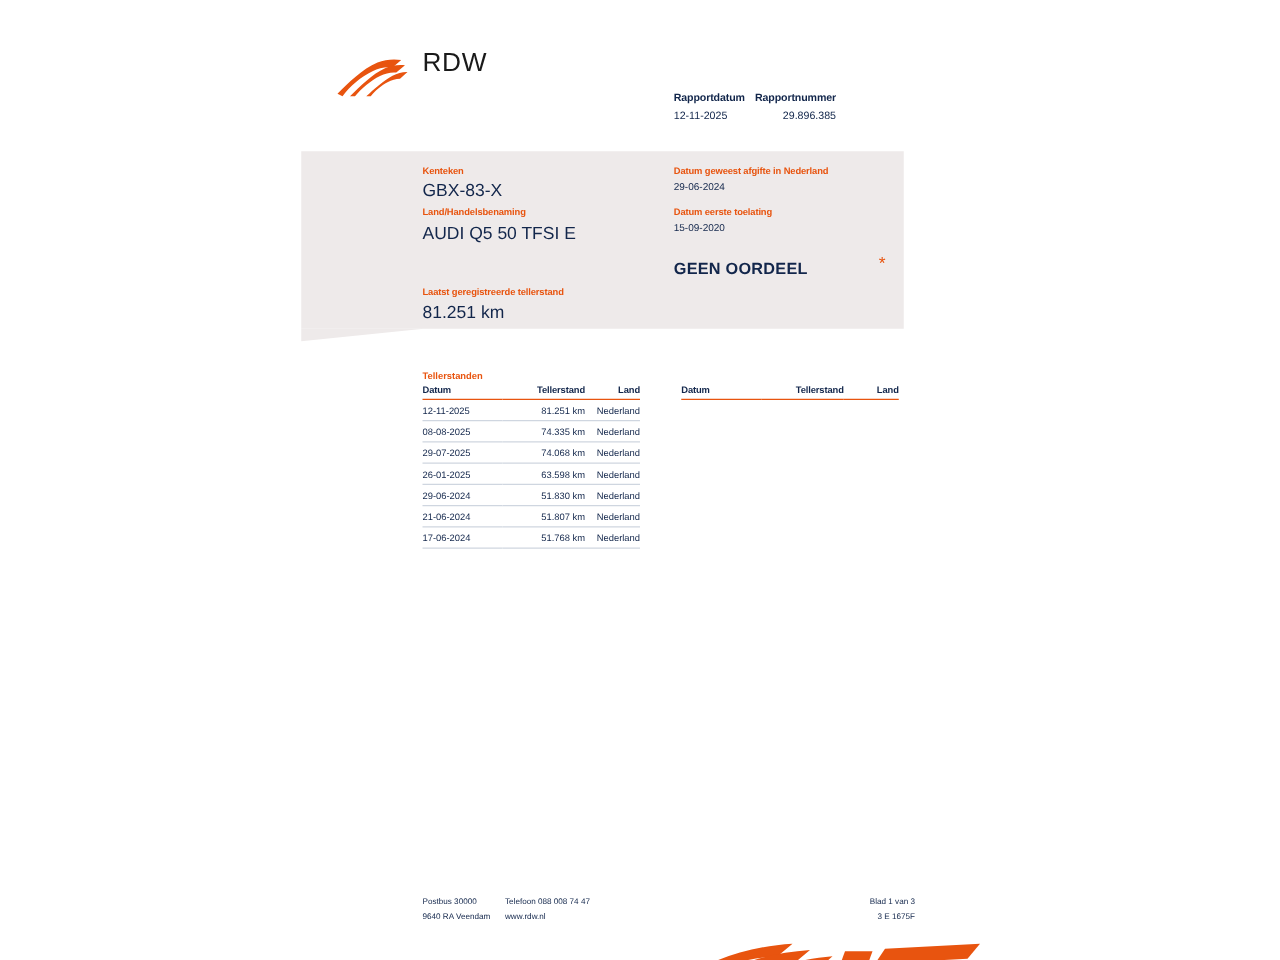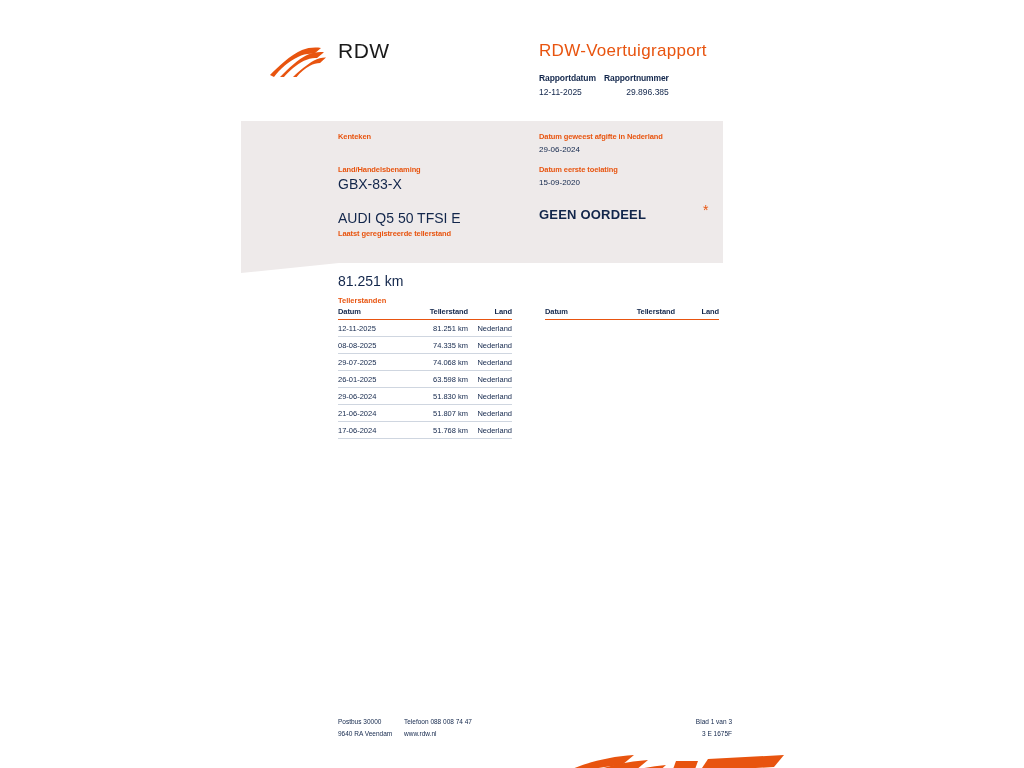--- a/index.html
+++ b/index.html
@@ -93,21 +93,20 @@
   .field-label {
     font-size: 7.5px;
     font-weight: bold;
     color: #e8540f;
     letter-spacing: -0.1px;
   }
   .field-value {
     font-size: 14px;
     color: #12264b;
     font-weight: 400;
-    margin-top: 32px;
   }
   .field-value-sm {
     font-size: 8px;
     color: #12264b;
   }
 
   .p-kenteken-l { position: absolute; left: 338px; top: 117px; }
   .p-kenteken-v { position: absolute; left: 338px; top: 129px; }
   .p-merk-l     { position: absolute; left: 338px; top: 150px; }
   .p-merk-v     { position: absolute; left: 338px; top: 163px; }
@@ -230,21 +229,20 @@
 
   <div class="logo-mark">
     <svg width="60" height="34" viewBox="0 0 60 34" xmlns="http://www.w3.org/2000/svg">
       <path d="M2 28 C10 20 22 8 34 3 C40 0.6 47 0 53 1 L46 7 C40 6.4 35 7.6 30 10 C21 14.2 12 22 6 30 Z" fill="#e8540f"></path>
       <path d="M12 30 C20 22 30 12 40 7.5 C45 5.4 51 4.6 56 5.2 L49 11 C44.6 10.6 40.4 11.6 36 13.8 C28.6 17.4 21 24 16 30 Z" fill="#e8540f"></path>
       <path d="M25 30 C31 24.6 39 17.4 46 13.6 C50 11.5 54.4 10.4 58 10.6 L52 16 C48.6 16 45.4 17 42 18.8 C37 21.4 32 25.8 28.6 30 Z" fill="#e8540f"></path>
     </svg>
   </div>
   <div class="logo-text">RDW</div>
 
-  <div class="report-title">RDW-Voertuigrapport</div>
 
   <div class="hdr-col-1">
     <div class="hdr-label">Rapportdatum</div>
     <div class="hdr-value">12-11-2025</div>
   </div>
   <div class="hdr-col-2">
     <div class="hdr-label">Rapportnummer</div>
     <div class="hdr-value">29.896.385</div>
   </div>
 

